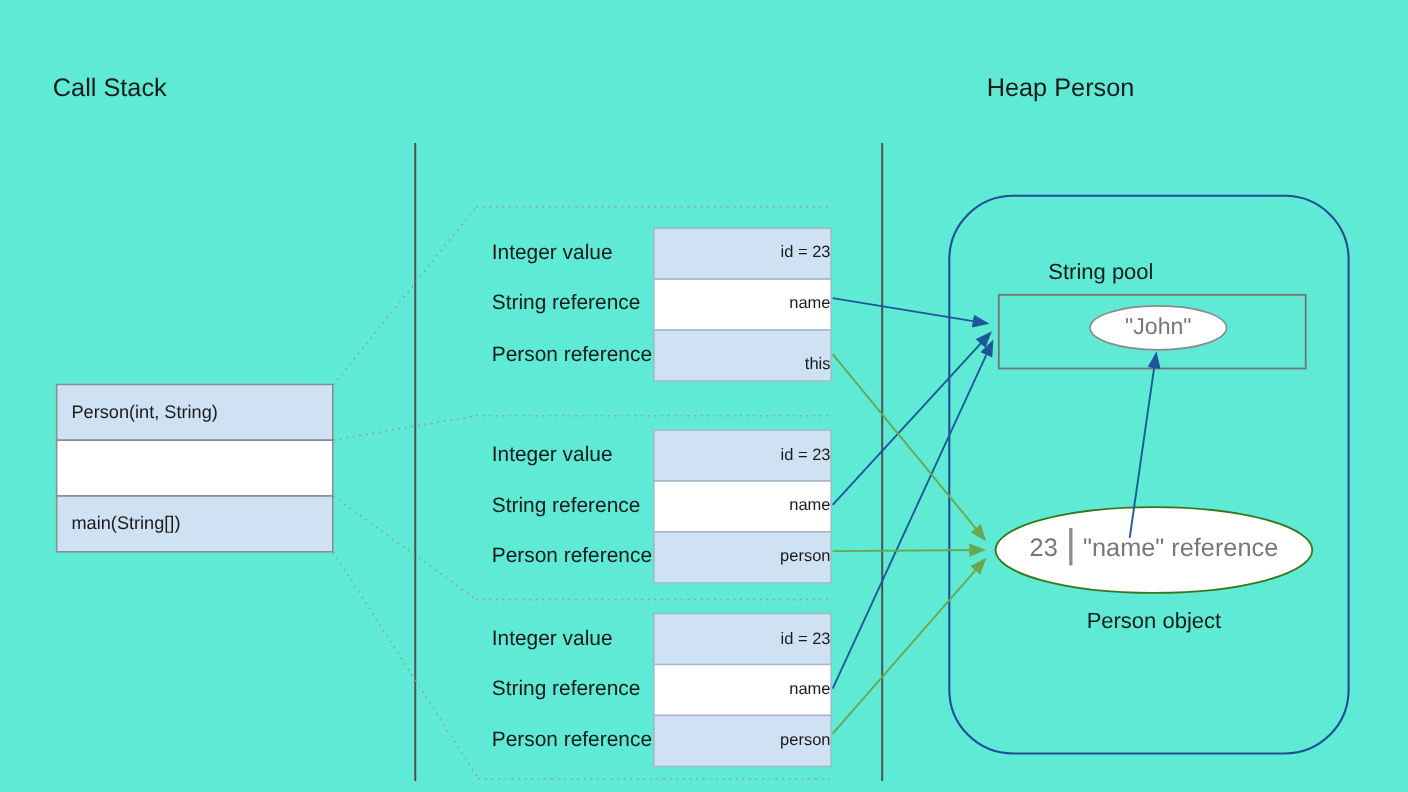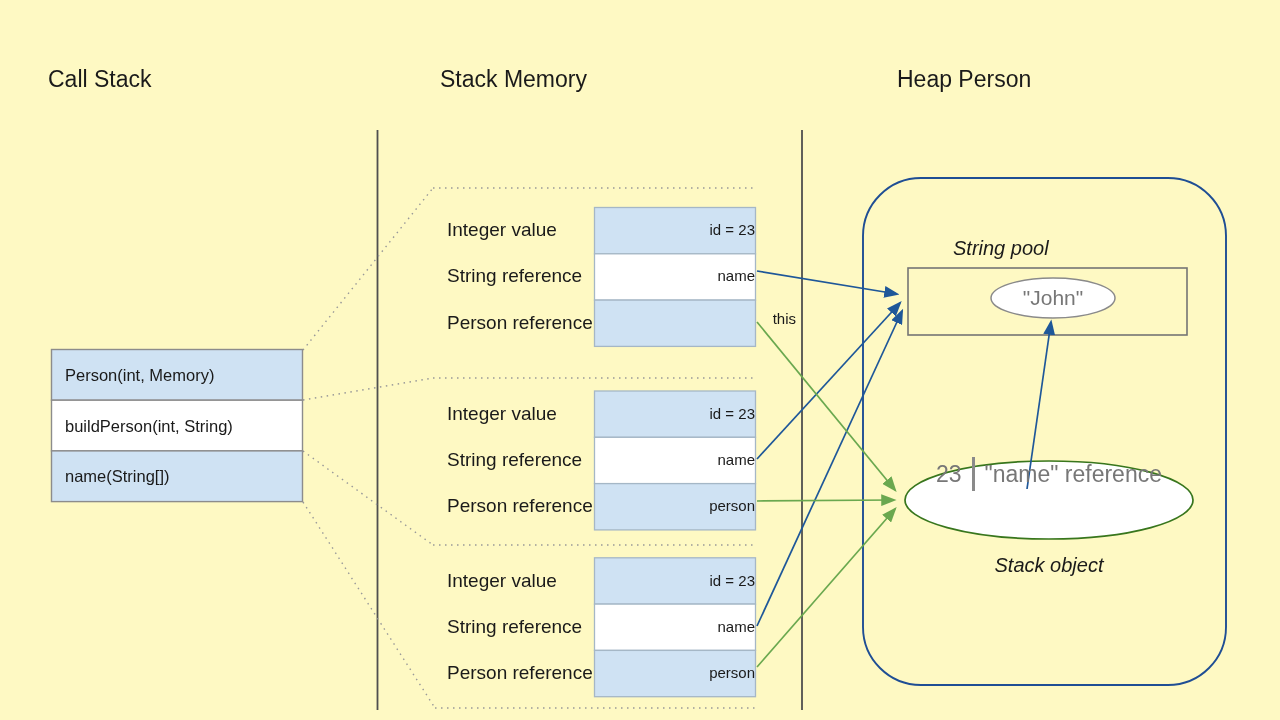--- a/index.html
+++ b/index.html
@@ -1,32 +1,32 @@
 <!DOCTYPE html>
 <html><head>
 <meta charset="utf-8">
 <style>
   html,body{margin:0;padding:0;background:#ffffff;}
   #stage{
     position:relative;
     width:1280px;height:720px;
-    background:#fef9c3;
+    background:#5eead4;
     font-family:"Liberation Sans", sans-serif;
     overflow:hidden;
   }
   #diagram-svg{position:absolute;left:0;top:0;z-index:1;}
   .txt{position:absolute;z-index:2;color:#1a1a1a;white-space:nowrap;}
   .section-title{font-size:23px;line-height:28px;}
   .cs-item{font-size:16.5px;line-height:22px;left:65px;}
   .frame-label{font-size:19px;line-height:21px;left:447px;}
   .frame-value{font-size:15px;line-height:21px;left:594px;width:161px;text-align:right;}
-  .heap-label{font-size:20px;line-height:25px;font-style:italic;}
+  .heap-label{font-size:20px;line-height:25px;}
   .john-text{font-size:21px;line-height:26px;left:991px;width:124px;text-align:center;color:#777777;}
   .person-fields{
-    position:absolute;z-index:2;left:905px;top:456px;width:288px;height:36px;
+    position:absolute;z-index:2;left:905px;top:479px;width:288px;height:36px;
     display:flex;align-items:center;justify-content:center;
     font-size:23px;color:#777777;white-space:nowrap;
   }
   .vbar{display:inline-block;width:3px;height:34px;background:#8a8a8a;margin:0 10px;}
   .person-object-label{left:905px;width:288px;top:553px;text-align:center;}
   .string-pool-label{left:953px;top:236px;}
 </style>
 </head>
 <body>
 
@@ -97,33 +97,31 @@
     </g>
 
     <g stroke="#6aa84f" stroke-width="1.7" fill="none">
       <line x1="757" y1="322" x2="895" y2="490" marker-end="url(#arrow-green)"></line>
       <line x1="757" y1="501" x2="894" y2="500" marker-end="url(#arrow-green)"></line>
       <line x1="757" y1="667" x2="895" y2="509" marker-end="url(#arrow-green)"></line>
     </g>
   </svg>
 
   <div class="txt section-title" style="left:48px;top:65px;">Call Stack</div>
-  <div class="txt section-title" style="left:440px;top:65px;">Stack Memory</div>
   <div class="txt section-title" style="left:897px;top:65px;">Heap Person</div>
 
-  <div class="txt cs-item" style="top:364px;">Person(int, Memory)</div>
-  <div class="txt cs-item" style="top:415px;">buildPerson(int, String)</div>
-  <div class="txt cs-item" style="top:465px;">name(String[])</div>
+  <div class="txt cs-item" style="top:364px;">Person(int, String)</div>
+  <div class="txt cs-item" style="top:465px;">main(String[])</div>
 
   <div class="txt frame-label" style="top:219px;">Integer value</div>
   <div class="txt frame-label" style="top:265px;">String reference</div>
   <div class="txt frame-label" style="top:312px;">Person reference</div>
   <div class="txt frame-value" style="top:219px;">id = 23</div>
   <div class="txt frame-value" style="top:265px;">name</div>
-  <div class="txt frame-value" style="top:308px;margin-left:41px;">this</div>
+  <div class="txt frame-value" style="top:320px;">this</div>
 
   <div class="txt frame-label" style="top:403px;">Integer value</div>
   <div class="txt frame-label" style="top:449px;">String reference</div>
   <div class="txt frame-label" style="top:495px;">Person reference</div>
   <div class="txt frame-value" style="top:403px;">id = 23</div>
   <div class="txt frame-value" style="top:449px;">name</div>
   <div class="txt frame-value" style="top:495px;">person</div>
 
   <div class="txt frame-label" style="top:570px;">Integer value</div>
   <div class="txt frame-label" style="top:616px;">String reference</div>
@@ -134,15 +132,15 @@
 
   <div class="txt heap-label string-pool-label">String pool</div>
   <div class="txt john-text" style="top:285px;">"John"</div>
 
   <div class="person-fields">
     <span>23</span>
     <span class="vbar"></span>
     <span>"name" reference</span>
   </div>
 
-  <div class="txt heap-label person-object-label">Stack object</div>
+  <div class="txt heap-label person-object-label">Person object</div>
 
 </div>
 
 </body></html>

